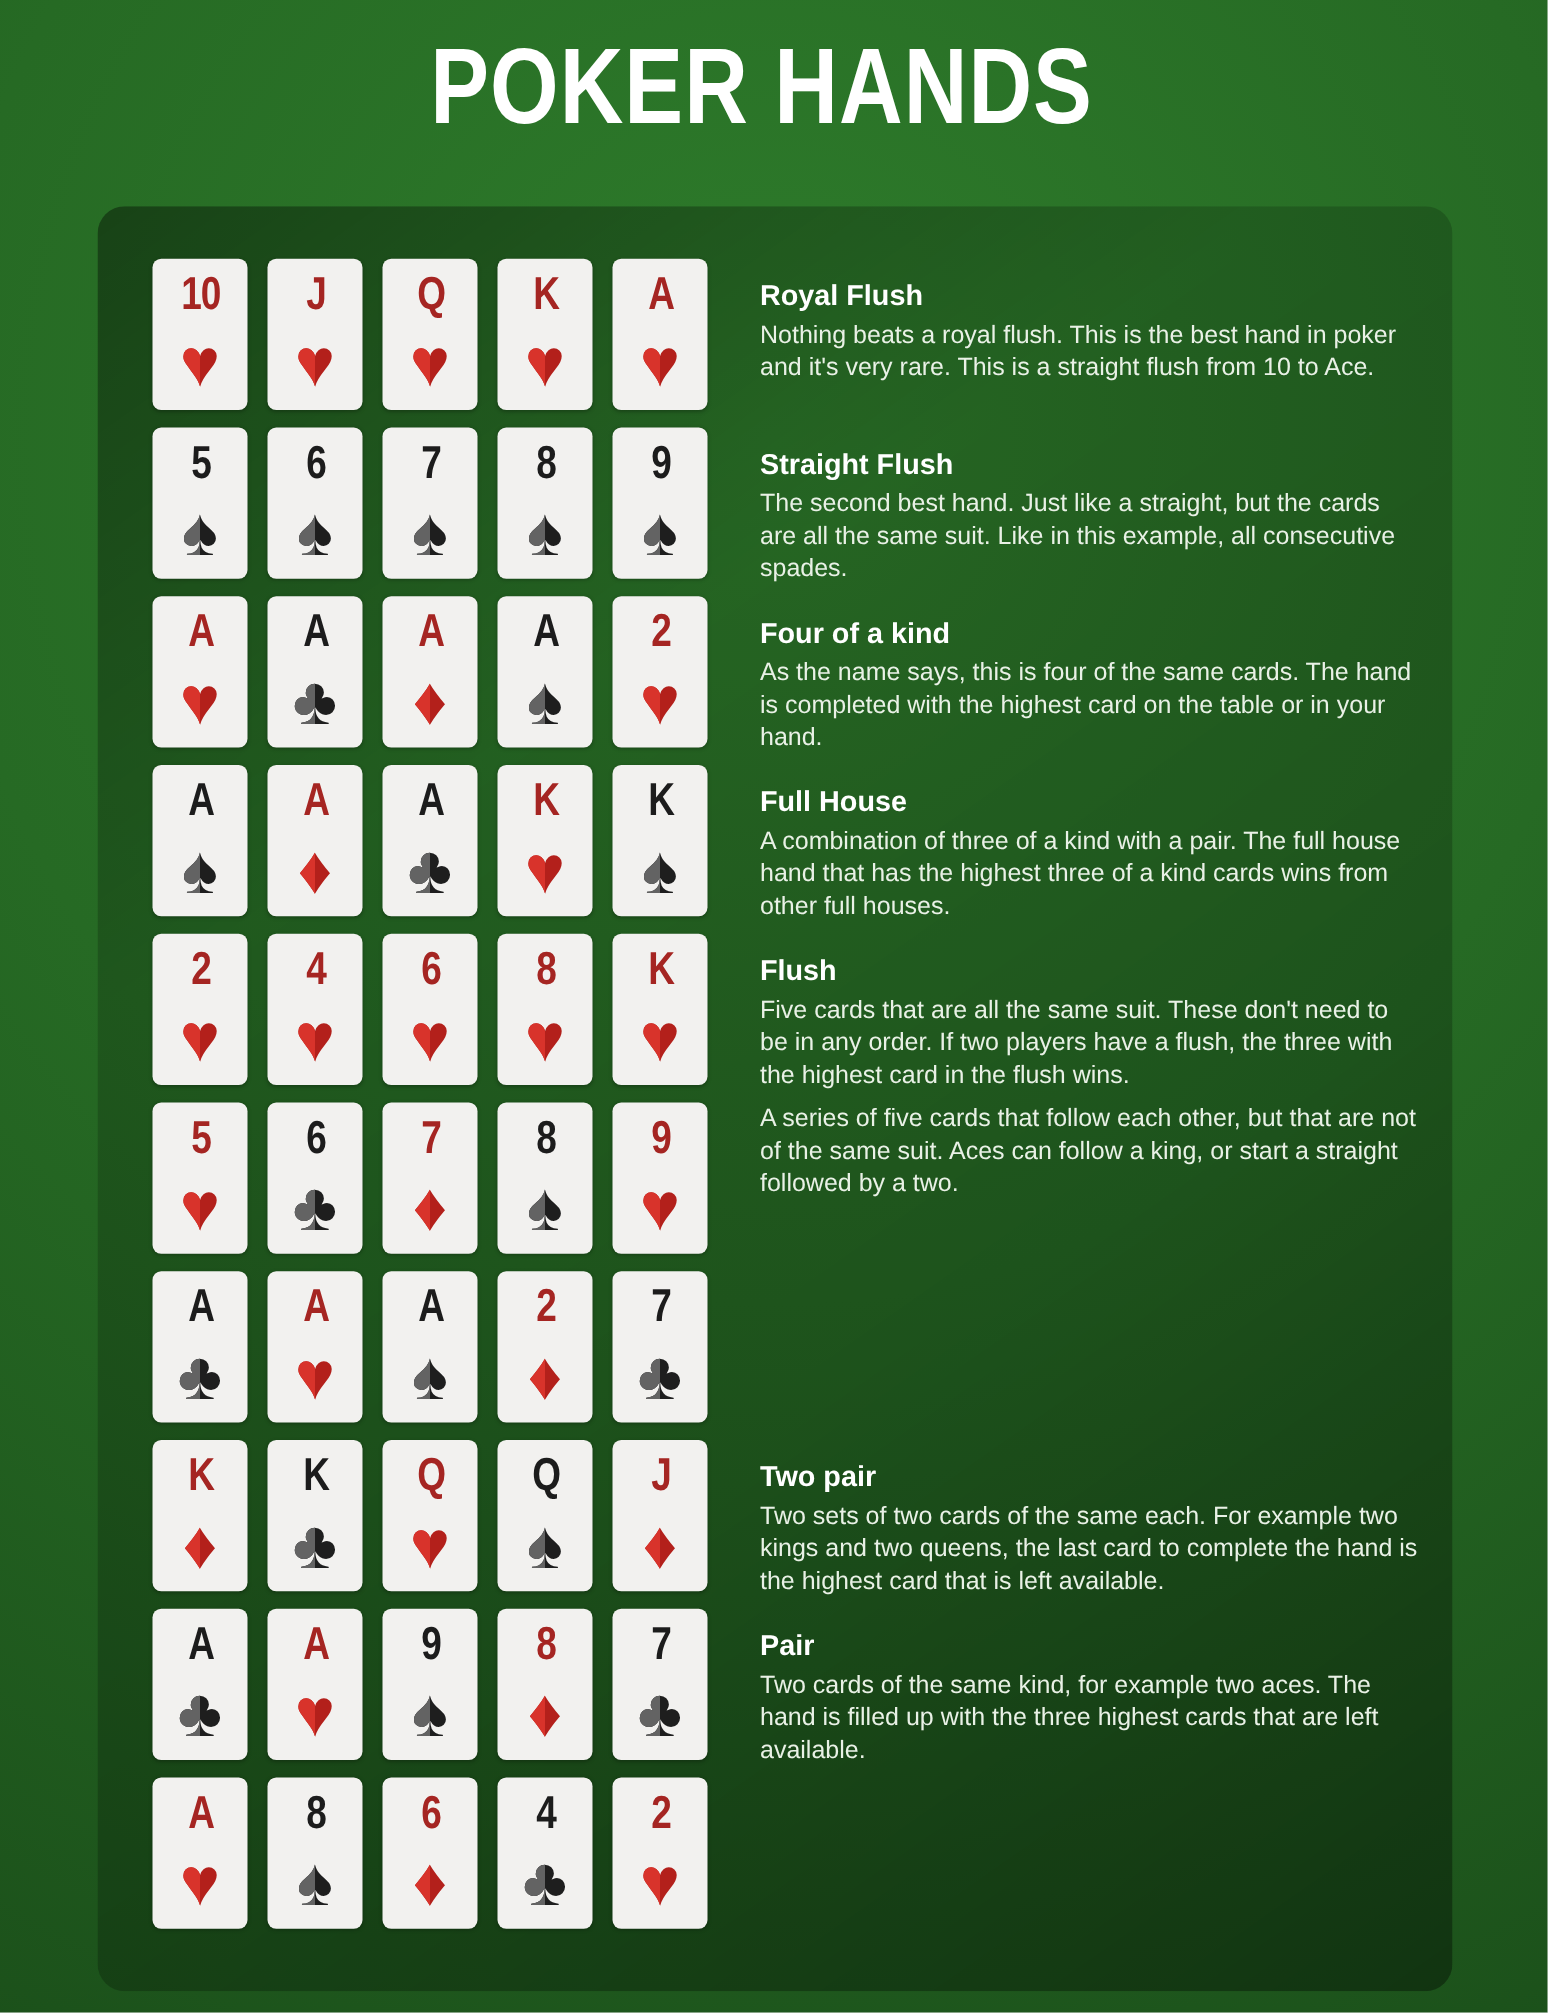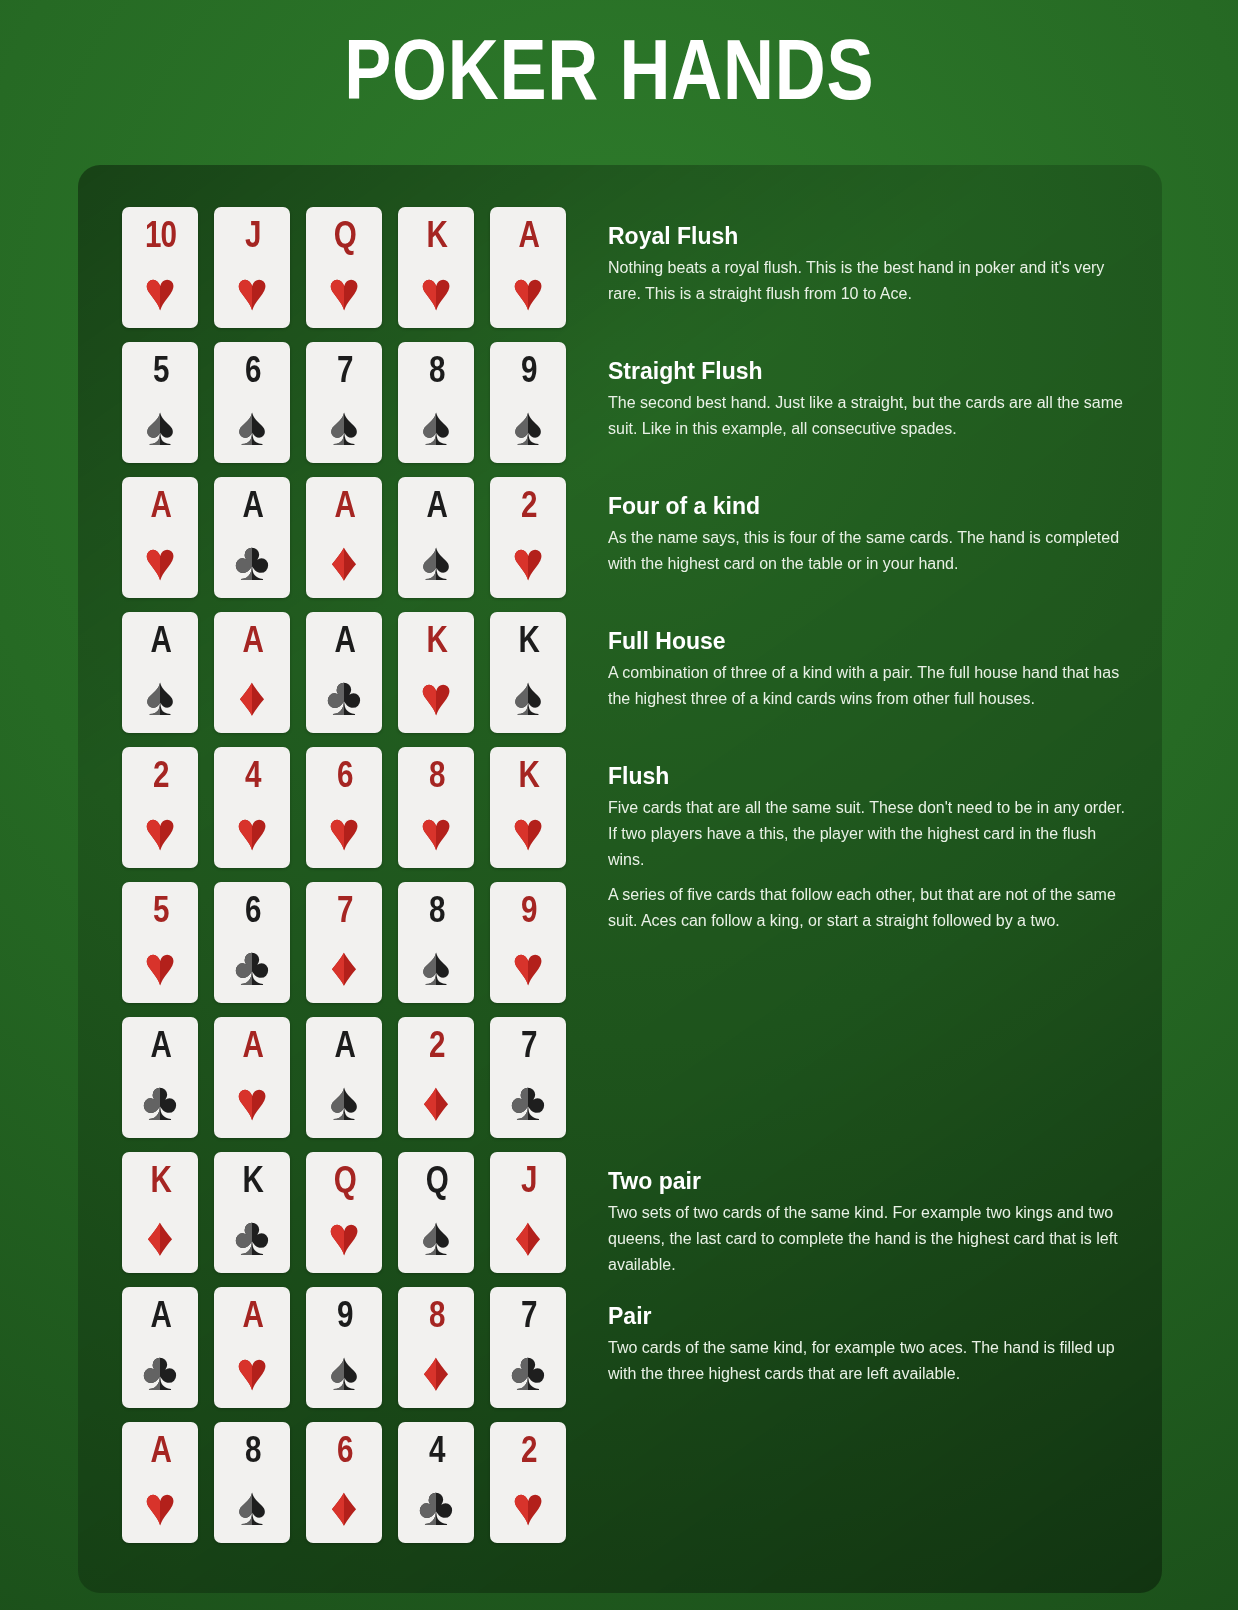--- a/index.html
+++ b/index.html
@@ -83,21 +83,21 @@
   }
   .hand-name{
     color:#ffffff;
     font-weight:bold;
     font-size:23px;
     line-height:1.2;
     margin:16px 0 4px 0;
   }
   .hand-description{
     color:#e9f1e6;
-    font-size:16px;
+    font-size:20px;
     line-height:26px;
     margin:0;
   }
 </style>
 </head>
 <body>
 
 <div class="title-wrap">
   <div class="poster-title">POKER HANDS</div>
 </div>
@@ -238,21 +238,21 @@
             <div class="rank red"><span>8</span></div>
             <div class="suit-wrap"><span class="suit-stack red"><span class="suit-base">♥</span><span class="suit-light">♥</span></span></div>
           </div>
           <div class="card">
             <div class="rank red"><span>K</span></div>
             <div class="suit-wrap"><span class="suit-stack red"><span class="suit-base">♥</span><span class="suit-light">♥</span></span></div>
           </div>
         </div>
     <div class="hand-text">
       <p class="hand-name">Flush</p>
-      <p class="hand-description">Five cards that are all the same suit. These don't need to be in any order. If two players have a this, the player with the highest card in the flush wins.</p>
+      <p class="hand-description">Five cards that are all the same suit. These don't need to be in any order. If two players have a flush, the three with the highest card in the flush wins.</p>
     </div>
   </div>
 
   <div class="hand-row">
     <div class="card-group">
           <div class="card">
             <div class="rank red"><span>5</span></div>
             <div class="suit-wrap"><span class="suit-stack red"><span class="suit-base">♥</span><span class="suit-light">♥</span></span></div>
           </div>
           <div class="card">
@@ -320,21 +320,21 @@
             <div class="rank black"><span>Q</span></div>
             <div class="suit-wrap"><span class="suit-stack black"><span class="suit-base">♠</span><span class="suit-light">♠</span></span></div>
           </div>
           <div class="card">
             <div class="rank red"><span>J</span></div>
             <div class="suit-wrap"><span class="suit-stack red"><span class="suit-base">♦</span><span class="suit-light">♦</span></span></div>
           </div>
         </div>
     <div class="hand-text">
       <p class="hand-name">Two pair</p>
-      <p class="hand-description">Two sets of two cards of the same kind. For example two kings and two queens, the last card to complete the hand is the highest card that is left available.</p>
+      <p class="hand-description">Two sets of two cards of the same each. For example two kings and two queens, the last card to complete the hand is the highest card that is left available.</p>
     </div>
   </div>
 
   <div class="hand-row">
     <div class="card-group">
           <div class="card">
             <div class="rank black"><span>A</span></div>
             <div class="suit-wrap"><span class="suit-stack black"><span class="suit-base">♣</span><span class="suit-light">♣</span></span></div>
           </div>
           <div class="card">

